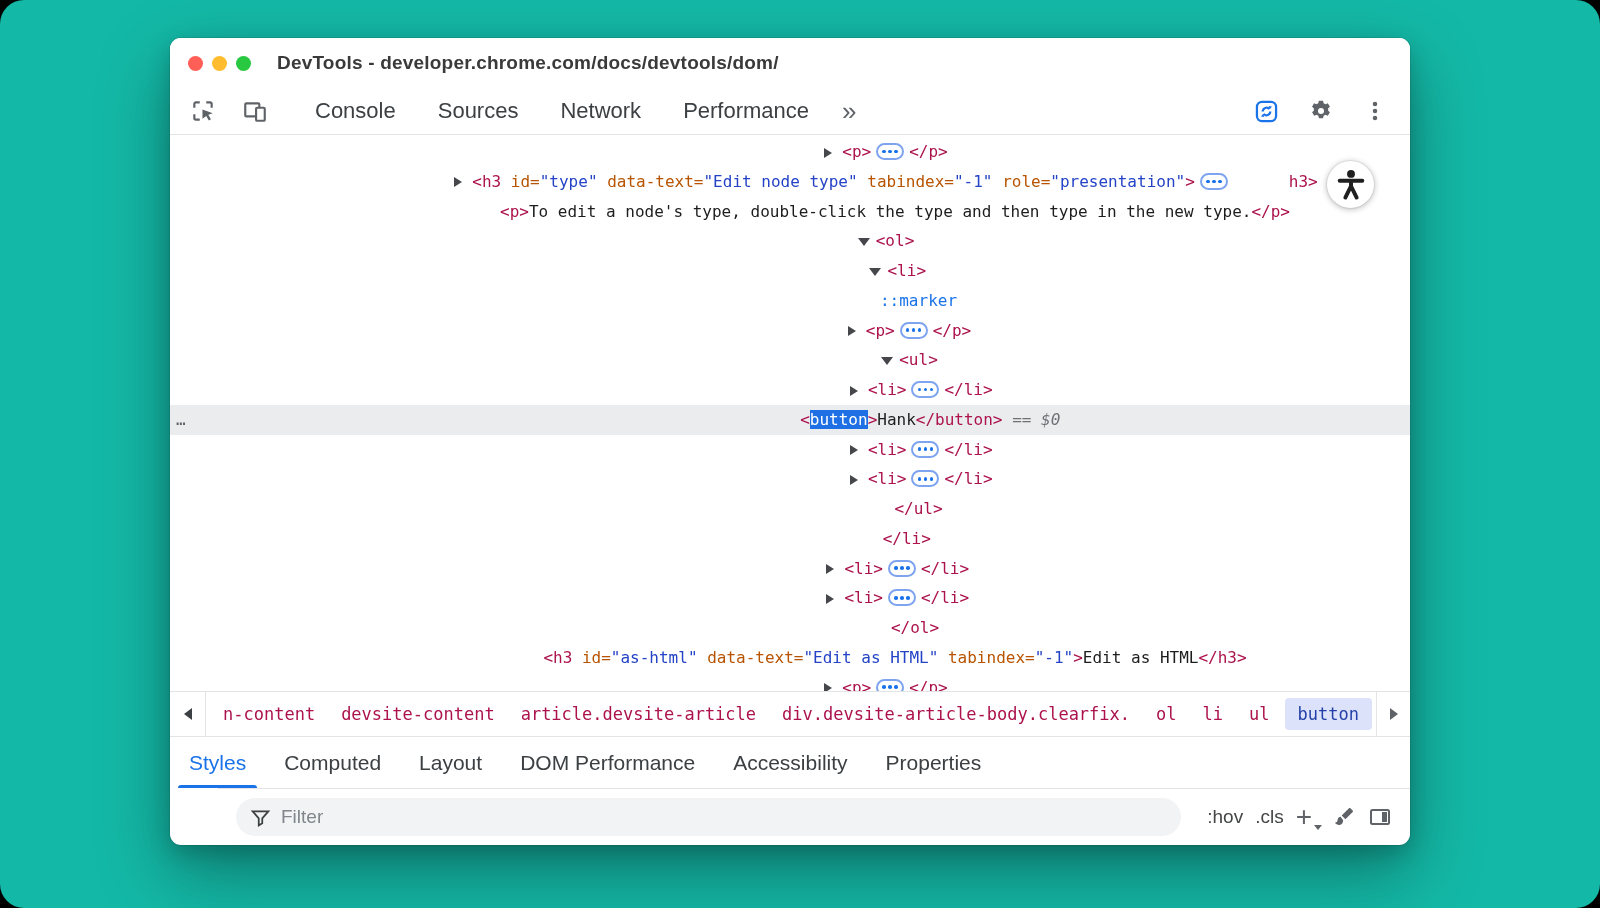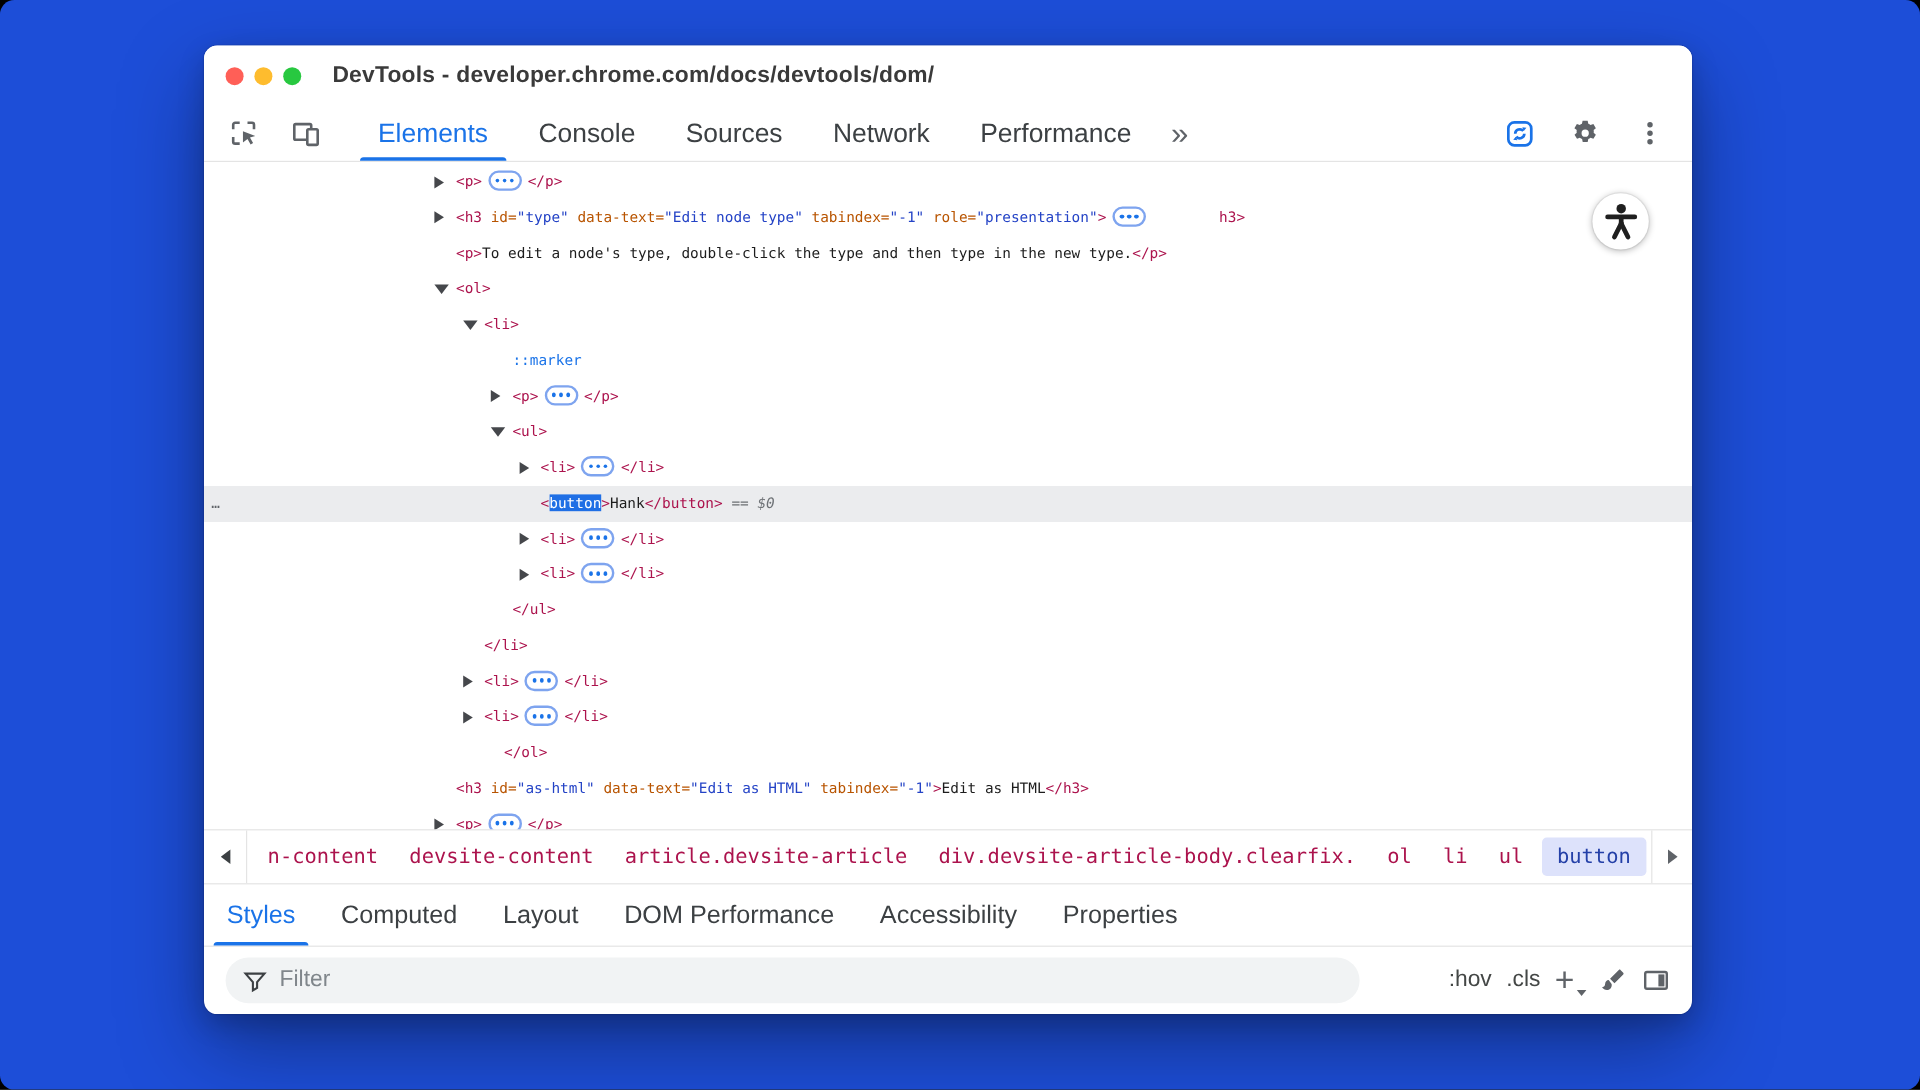--- a/index.html
+++ b/index.html
@@ -1,17 +1,17 @@
 <!DOCTYPE html>
 <html><head>
 <meta charset="utf-8">
 <style>
   * { box-sizing: border-box; margin: 0; padding: 0; }
   html,body { width:1600px; height:908px; overflow:hidden; background:#000; font-family:"Liberation Sans", sans-serif; }
-  .canvas { position:absolute; inset:0; background:#1d4ed8; border-radius:12px; }
+  .canvas { position:absolute; inset:0; background:#14b8a6; border-radius:24px; }
 
   .window { position:absolute; left:170px; top:38px; width:1240px; height:807px; background:#fff;
             border-radius:11px; overflow:hidden;
             box-shadow:0 0 0 1px rgba(0,0,0,.09), 0 28px 70px rgba(0,0,0,.35), 0 8px 22px rgba(0,0,0,.18); }
 
   
   .titlebar { height:50px; display:flex; align-items:center; padding-left:18px; background:#fff; }
   .lights { display:flex; gap:9px; }
   .light { width:15px; height:15px; border-radius:50%; cursor:pointer; }
   .title { margin-left:26px; font-size:19px; font-weight:700; color:#3a3a3a; letter-spacing:.2px; }
@@ -22,21 +22,21 @@
   .icon-btn { display:flex; align-items:center; justify-content:center; cursor:pointer; }
   .tabs { display:flex; align-items:stretch; }
   .tab { display:flex; align-items:center; padding:0 21px; font-size:22px; color:#3c4043; position:relative; cursor:pointer; white-space:nowrap; }
   .tab.active { color:#1a73e8; }
   .tab.active::after { content:""; position:absolute; left:6px; right:6px; bottom:0; height:3px; background:#1a73e8; border-radius:3px 3px 0 0; }
   .more-tabs { display:flex; align-items:center; padding:0 12px; font-size:26px; color:#5f6368; cursor:pointer; }
   .tb-right { margin-left:auto; display:flex; align-items:center; gap:28px; padding-right:22px; }
 
   
   .tree { position:relative; height:556px; overflow:hidden; font-family:"DejaVu Sans Mono", monospace;
-          font-size:12px; color:#202124; padding-top:2px; }
+          font-size:16px; color:#202124; padding-top:2px;text-align:center; }
   .row { height:29.75px; line-height:29.75px; white-space:pre; position:relative; cursor:default; }
   .row.selected { background:#ebecee; }
   .arr { display:inline-block; width:0; height:0; vertical-align:middle; }
   .arr.closed { border-top:5.5px solid transparent; border-bottom:5.5px solid transparent; border-left:8px solid #45474b; margin-left:-18px; margin-right:10px; }
   .arr.open { border-left:6px solid transparent; border-right:6px solid transparent; border-top:8px solid #45474b; margin-left:-18px; margin-right:6px; }
   .tok-tag      { color:#ac134d; }
   .tok-attrname { color:#b85400; }
   .tok-attrval  { color:#2443c6; }
   .tok-text     { color:#1d1d1d; }
   .tok-marker   { color:#1a73e8; }
@@ -65,21 +65,21 @@
   .crumb { padding:6px 11px; color:#ac134d; white-space:nowrap; border-radius:4px; cursor:pointer; }
   .crumb.selected { background:#dde2fb; color:#2440a8; padding:6px 13px; }
 
   
   .paneltabs { height:52px; border-top:1px solid #e4e4e4; display:flex; align-items:stretch; }
   .ptab { display:flex; align-items:center; padding:0 19px; font-size:21px; color:#3c4043; position:relative; cursor:pointer; white-space:nowrap; }
   .ptab.active { color:#1a73e8; }
   .ptab.active::after { content:""; position:absolute; left:8px; right:8px; bottom:0; height:3px; background:#1a73e8; border-radius:3px 3px 0 0; }
 
   
-  .filterbar { height:57px; border-top:1px solid #e4e4e4; display:flex; align-items:center; padding:0 18px; }
+  .filterbar { height:57px; border-top:1px solid #e4e4e4; display:flex; align-items:center; padding:0 18px;margin-left:48px; }
   .filterbox { width:945px; height:38px; background:#f1f3f4; border-radius:19px; display:flex; align-items:center; padding:0 14px; gap:10px; flex:none; }
   .filterbox input { border:none; background:transparent; outline:none; font-size:19px; color:#202124; width:100%; font-family:inherit; }
   .filterbox input::placeholder { color:#80868b; }
   .fb-right { margin-left:auto; display:flex; align-items:center; gap:12px; }
   .fb-label { font-size:19px; color:#444746; cursor:pointer; }
   .plusbtn { position:relative; font-size:28px; color:#5f6368; line-height:1; cursor:pointer; padding-right:8px; }
   .plusbtn::after { content:""; position:absolute; right:-2px; bottom:1px;
                     border-left:4px solid transparent; border-right:4px solid transparent; border-top:5px solid #5f6368; }
 </style>
 </head>
@@ -106,21 +106,20 @@
             </svg>
         </span>
         <span class="icon-btn">
           <svg width="26" height="26" viewBox="0 0 24 24">
               <rect x="3" y="5" width="13" height="12" rx="1" fill="none" stroke="#5f6368" stroke-width="2"></rect>
               <rect x="13" y="9" width="8" height="12" rx="1" fill="#fff" stroke="#5f6368" stroke-width="2"></rect>
             </svg>
         </span>
       </div>
       <div class="tabs" id="main-tabs">
-          <div class="tab active">Elements</div>
           <div class="tab">Console</div>
           <div class="tab">Sources</div>
           <div class="tab">Network</div>
           <div class="tab">Performance</div>
         </div>
       <div class="more-tabs">»</div>
       <div class="tb-right">
         <span class="icon-btn">
           <svg width="27" height="27" viewBox="0 0 24 24" fill="none" stroke="#1a73e8" stroke-width="2">
               <rect x="3.5" y="3.5" width="17" height="17" rx="4.5"></rect>

